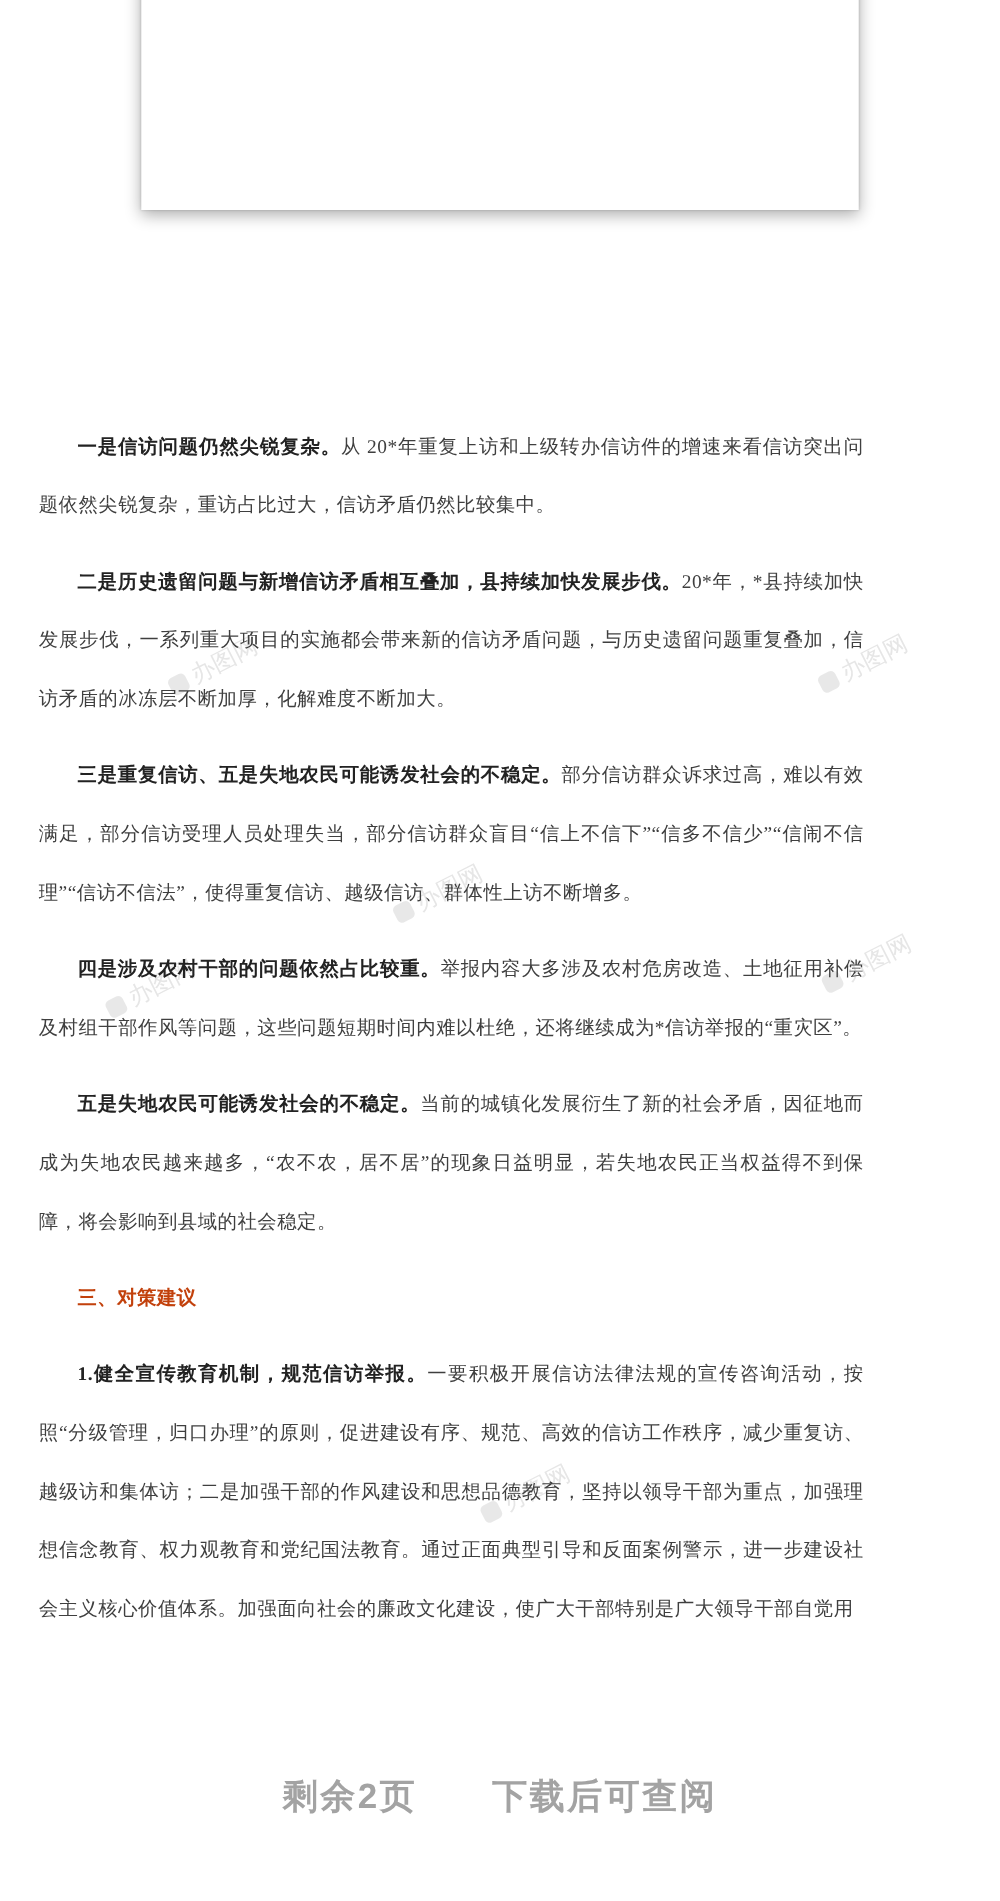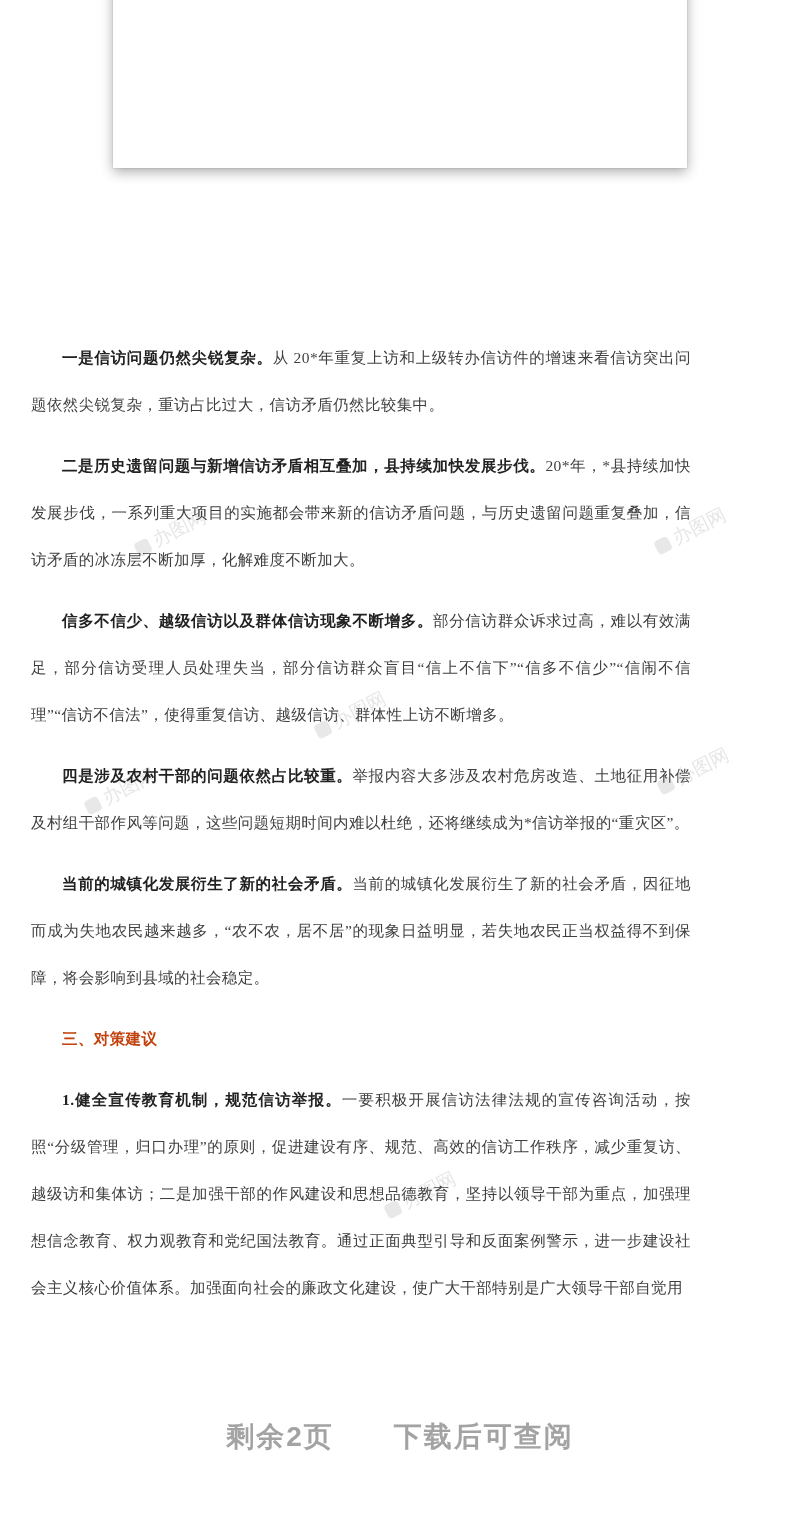--- a/index.html
+++ b/index.html
@@ -114,27 +114,27 @@
 </div>
 
 <div class="content">
   <p>
     <strong>一是信访问题仍然尖锐复杂。</strong><span>从 20*年重复上访和上级转办信访件的增速来看信访突出问题依然尖锐复杂，重访占比过大，信访矛盾仍然比较集中。</span>
   </p>
   <p>
     <strong>二是历史遗留问题与新增信访矛盾相互叠加，县持续加快发展步伐。</strong><span>20*年，*县持续加快发展步伐，一系列重大项目的实施都会带来新的信访矛盾问题，与历史遗留问题重复叠加，信访矛盾的冰冻层不断加厚，化解难度不断加大。</span>
   </p>
   <p>
-    <strong>信多不信少、越级信访以及群体信访现象不断增多。</strong><span>部分信访群众诉求过高，难以有效满足，部分信访受理人员处理失当，部分信访群众盲目“信上不信下”“信多不信少”“信闹不信理”“信访不信法”，使得重复信访、越级信访、群体性上访不断增多。</span>
+    <strong>三是重复信访、五是失地农民可能诱发社会的不稳定。</strong><span>部分信访群众诉求过高，难以有效满足，部分信访受理人员处理失当，部分信访群众盲目“信上不信下”“信多不信少”“信闹不信理”“信访不信法”，使得重复信访、越级信访、群体性上访不断增多。</span>
   </p>
   <p>
     <strong>四是涉及农村干部的问题依然占比较重。</strong><span>举报内容大多涉及农村危房改造、土地征用补偿及村组干部作风等问题，这些问题短期时间内难以杜绝，还将继续成为*信访举报的“重灾区”。</span>
   </p>
   <p>
-    <strong>当前的城镇化发展衍生了新的社会矛盾。</strong><span>当前的城镇化发展衍生了新的社会矛盾，因征地而成为失地农民越来越多，“农不农，居不居”的现象日益明显，若失地农民正当权益得不到保障，将会影响到县域的社会稳定。</span>
+    <strong>五是失地农民可能诱发社会的不稳定。</strong><span>当前的城镇化发展衍生了新的社会矛盾，因征地而成为失地农民越来越多，“农不农，居不居”的现象日益明显，若失地农民正当权益得不到保障，将会影响到县域的社会稳定。</span>
   </p>
   <p class="section-heading">三、对策建议</p>
   <p>
     <strong>1.健全宣传教育机制，规范信访举报。</strong><span>一要积极开展信访法律法规的宣传咨询活动，按照“分级管理，归口办理”的原则，促进建设有序、规范、高效的信访工作秩序，减少重复访、越级访和集体访；二是加强干部的作风建设和思想品德教育，坚持以领导干部为重点，加强理想信念教育、权力观教育和党纪国法教育。通过正面典型引导和反面案例警示，进一步建设社会主义核心价值体系。加强面向社会的廉政文化建设，使广大干部特别是广大领导干部自觉用</span>
   </p>
 </div>
 
 <div class="footer-note">剩余2页　　下载后可查阅</div>
 
 </body></html>

